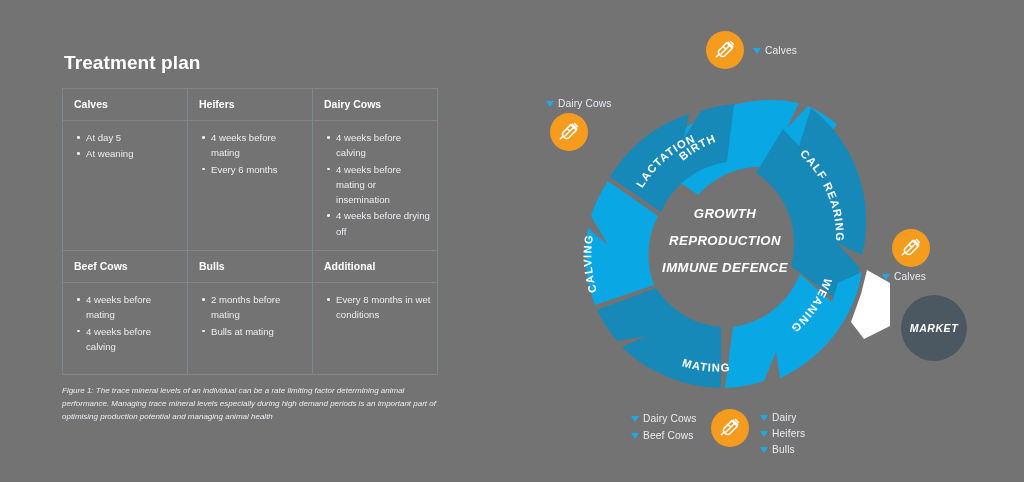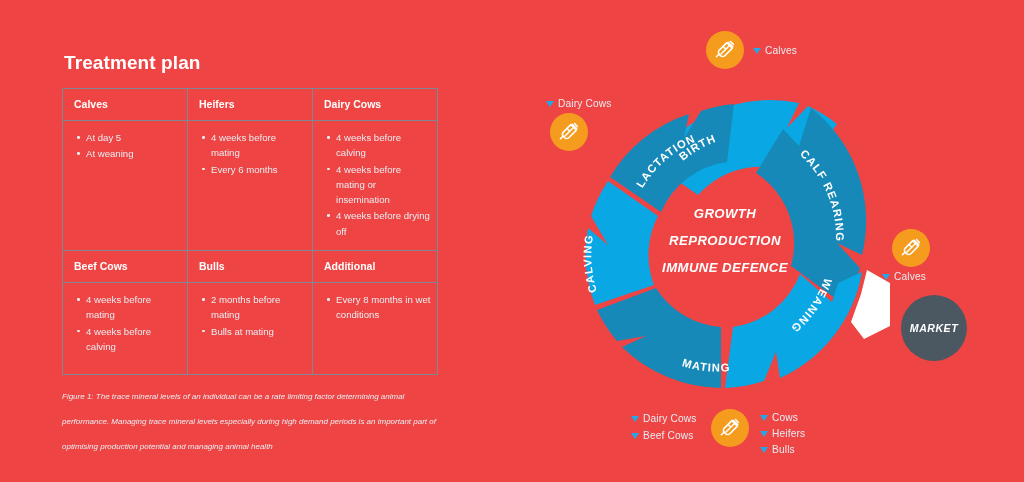--- a/index.html
+++ b/index.html
@@ -11,21 +11,21 @@
     width: 1024px;
     height: 482px;
     position: relative;
     overflow: hidden;
     font-family: "Liberation Sans", sans-serif;
     color: #ffffff;
   }
   .page {
     position: absolute;
     inset: 0;
-    background: #ef4444;
+    background: #737373;
   }
 
   
   .left-panel {
     position: absolute;
     left: 62px;
     top: 52px;
     width: 382px;
   }
   .panel-title {
@@ -80,21 +80,21 @@
     height: 2.6px;
     border-radius: 50%;
     background: #e9edf2;
   }
   .caption {
     position: absolute;
     left: 62px;
     top: 384px;
     width: 380px;
     font-size: 8px;
-    line-height: 25px;
+    line-height: 13px;
     font-style: italic;
     color: #e9edf2;
   }
 
   
   .diagram {
     position: absolute;
     left: 512px;
     top: 0;
     width: 512px;
@@ -406,21 +406,21 @@
         <path d="M18 2.8l3.2 3.2"></path>
         <path d="M17.2 6.8l-9.6 9.6"></path>
         <path d="M14 4l6 6-8.2 8.2a3.2 3.2 0 0 1-4.6 0l-1.4-1.4a3.2 3.2 0 0 1 0-4.6z"></path>
         <path d="M5.4 16.6L2.6 19.4"></path>
         <path d="M10.2 8.4l2.2 2.2"></path>
       </svg>
     </div>
 
     <div class="callout" style="left:248px; top:412px;">
       <span class="tri"></span>
-      <span class="txt">Cows</span>
+      <span class="txt">Dairy</span>
     </div>
     <div class="callout" style="left:248px; top:428px;">
       <span class="tri"></span>
       <span class="txt">Heifers</span>
     </div>
     <div class="callout" style="left:248px; top:444px;">
       <span class="tri"></span>
       <span class="txt">Bulls</span>
     </div>
 

